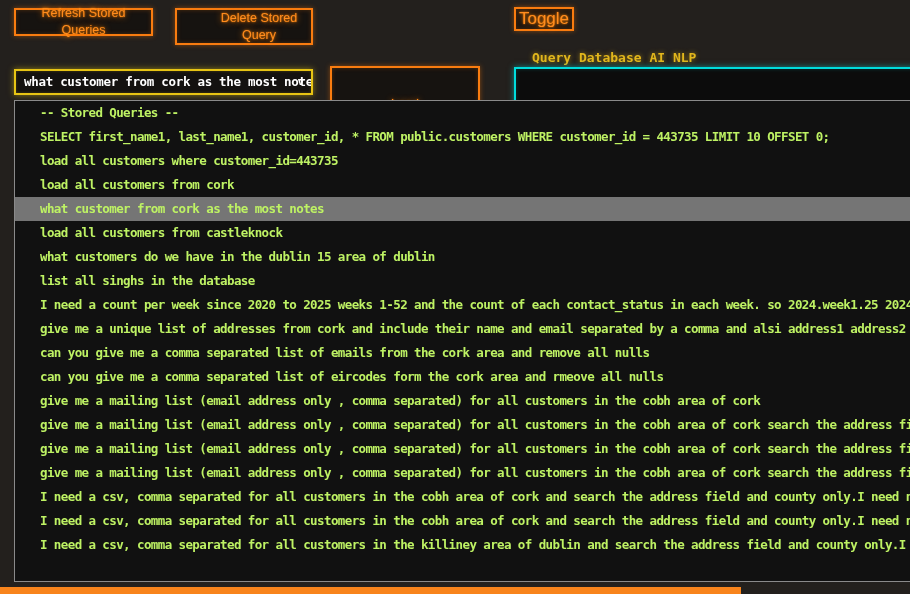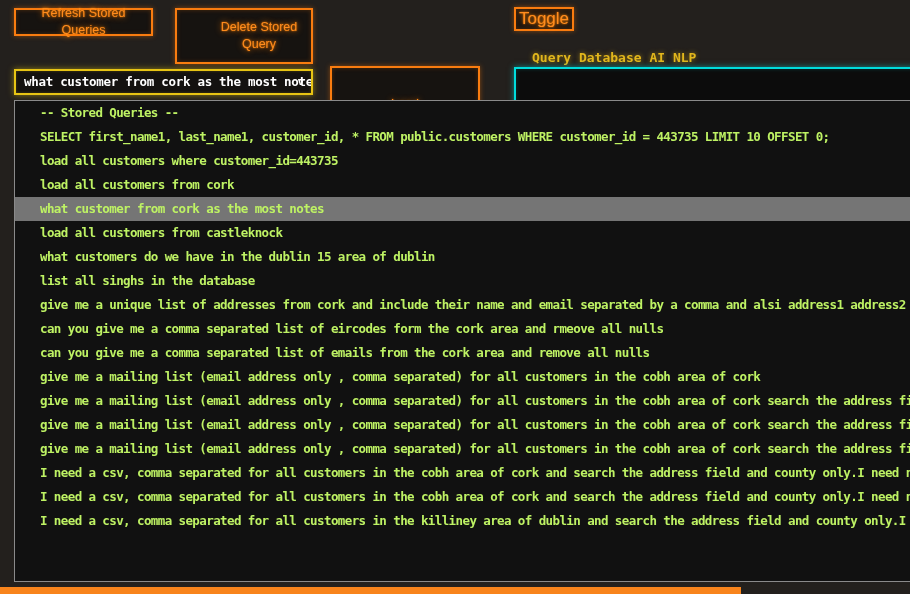--- a/index.html
+++ b/index.html
@@ -12,21 +12,21 @@
   
   .obtn{
     position:absolute;display:flex;align-items:center;justify-content:center;
     text-align:center;background:#161310;color:#ff8c1e;
     border:2px solid #f97c10;box-sizing:border-box;
     font-size:12.5px;line-height:1.35;cursor:pointer;
     text-shadow:0 0 6px rgba(255,130,0,.85),0 0 2px rgba(255,130,0,.9);
     box-shadow:0 0 5px rgba(255,120,0,.45), inset 0 0 4px rgba(255,120,0,.25);
   }
   .btn-refresh{left:14px;top:8px;width:139px;height:28px;}
-  .btn-delete{left:175px;top:8px;width:138px;height:56px;padding-left:36px;}
+  .btn-delete{left:175px;top:8px;width:138px;height:37px;padding-left:36px;}
   .btn-toggle{left:514px;top:7px;width:60px;height:24px;font-size:17px;}
   .btn-load{left:330px;top:66px;width:150px;height:44px;z-index:1;align-items:flex-start;padding-top:28px;}
   
   .nlp-label{
     position:absolute;left:532px;top:50px;color:#e2b71c;font-size:13px;
     text-shadow:0 0 5px rgba(230,180,20,.6);white-space:nowrap;
   }
   .nlp-area{
     position:absolute;left:514px;top:67px;width:500px;height:200px;
     background:#0c0c0c;border:2px solid #00dcdc;box-sizing:border-box;
@@ -87,23 +87,24 @@
   <div class="dropdown">
 
   <div class="row">-- Stored Queries --</div>
       <div class="row">SELECT first_name1, last_name1, customer_id, * FROM public.customers WHERE customer_id = 443735 LIMIT 10 OFFSET 0;</div>
       <div class="row">load all customers where customer_id=443735</div>
       <div class="row">load all customers from cork</div>
       <div class="row selected">what customer from cork as the most notes</div>
       <div class="row">load all customers from castleknock</div>
       <div class="row">what customers do we have in the dublin 15 area of dublin</div>
       <div class="row">list all singhs in the database</div>
+      <div class="row">I need a count per week since 2020 to 2025 weeks 1-52 and the count of each contact_status in each week. so 2024.week1.25 2024</div>
       <div class="row">give me a unique list of addresses from cork and include their name and email separated by a comma and alsi address1 address2 a</div>
+      <div class="row">can you give me a comma separated list of emails from the cork area and remove all nulls</div>
       <div class="row">can you give me a comma separated list of eircodes form the cork area and rmeove all nulls</div>
-      <div class="row">can you give me a comma separated list of emails from the cork area and remove all nulls</div>
       <div class="row">give me a mailing list (email address only , comma separated) for all customers in the cobh area of cork</div>
       <div class="row">give me a mailing list (email address only , comma separated) for all customers in the cobh area of cork search the address fie</div>
       <div class="row">give me a mailing list (email address only , comma separated) for all customers in the cobh area of cork search the address fie</div>
       <div class="row">give me a mailing list (email address only , comma separated) for all customers in the cobh area of cork search the address fie</div>
       <div class="row">I need a csv, comma separated for all customers in the cobh area of cork and search the address field and county only.I need na</div>
       <div class="row">I need a csv, comma separated for all customers in the cobh area of cork and search the address field and county only.I need na</div>
       <div class="row">I need a csv, comma separated for all customers in the killiney area of dublin and search the address field and county only.I n</div>
     </div>
 
   <div class="bottom-bar"></div>

